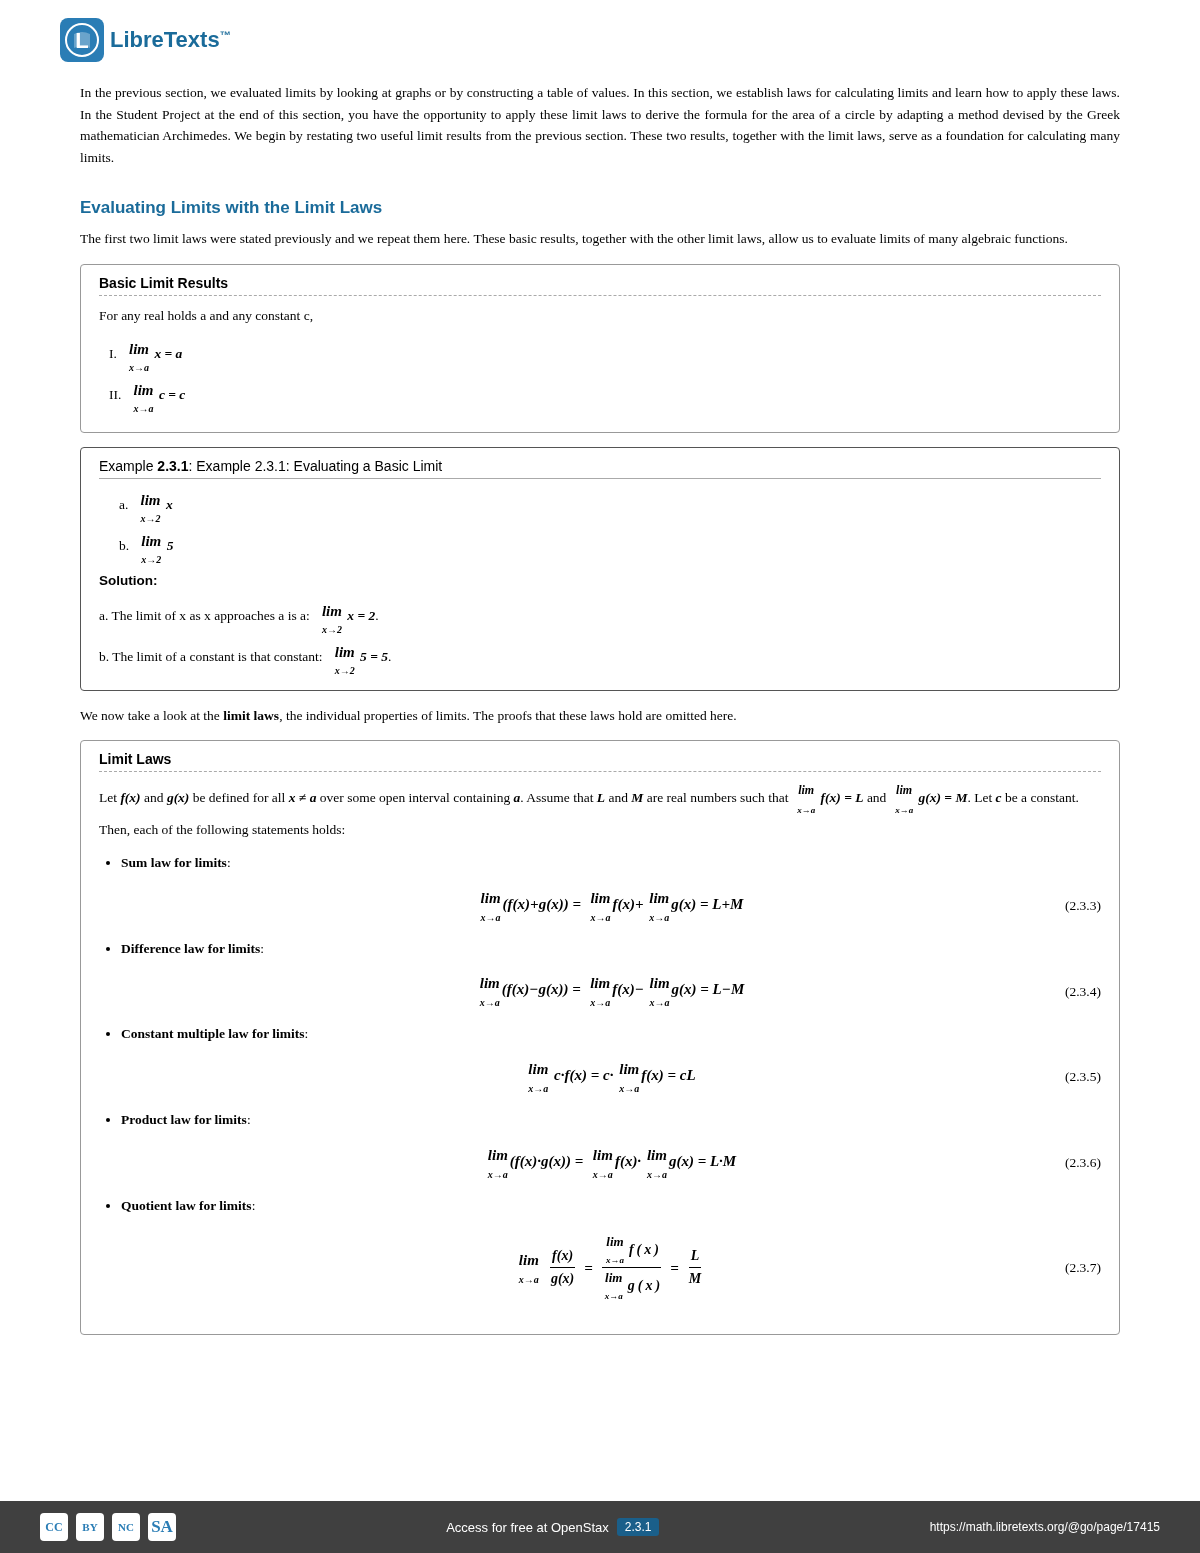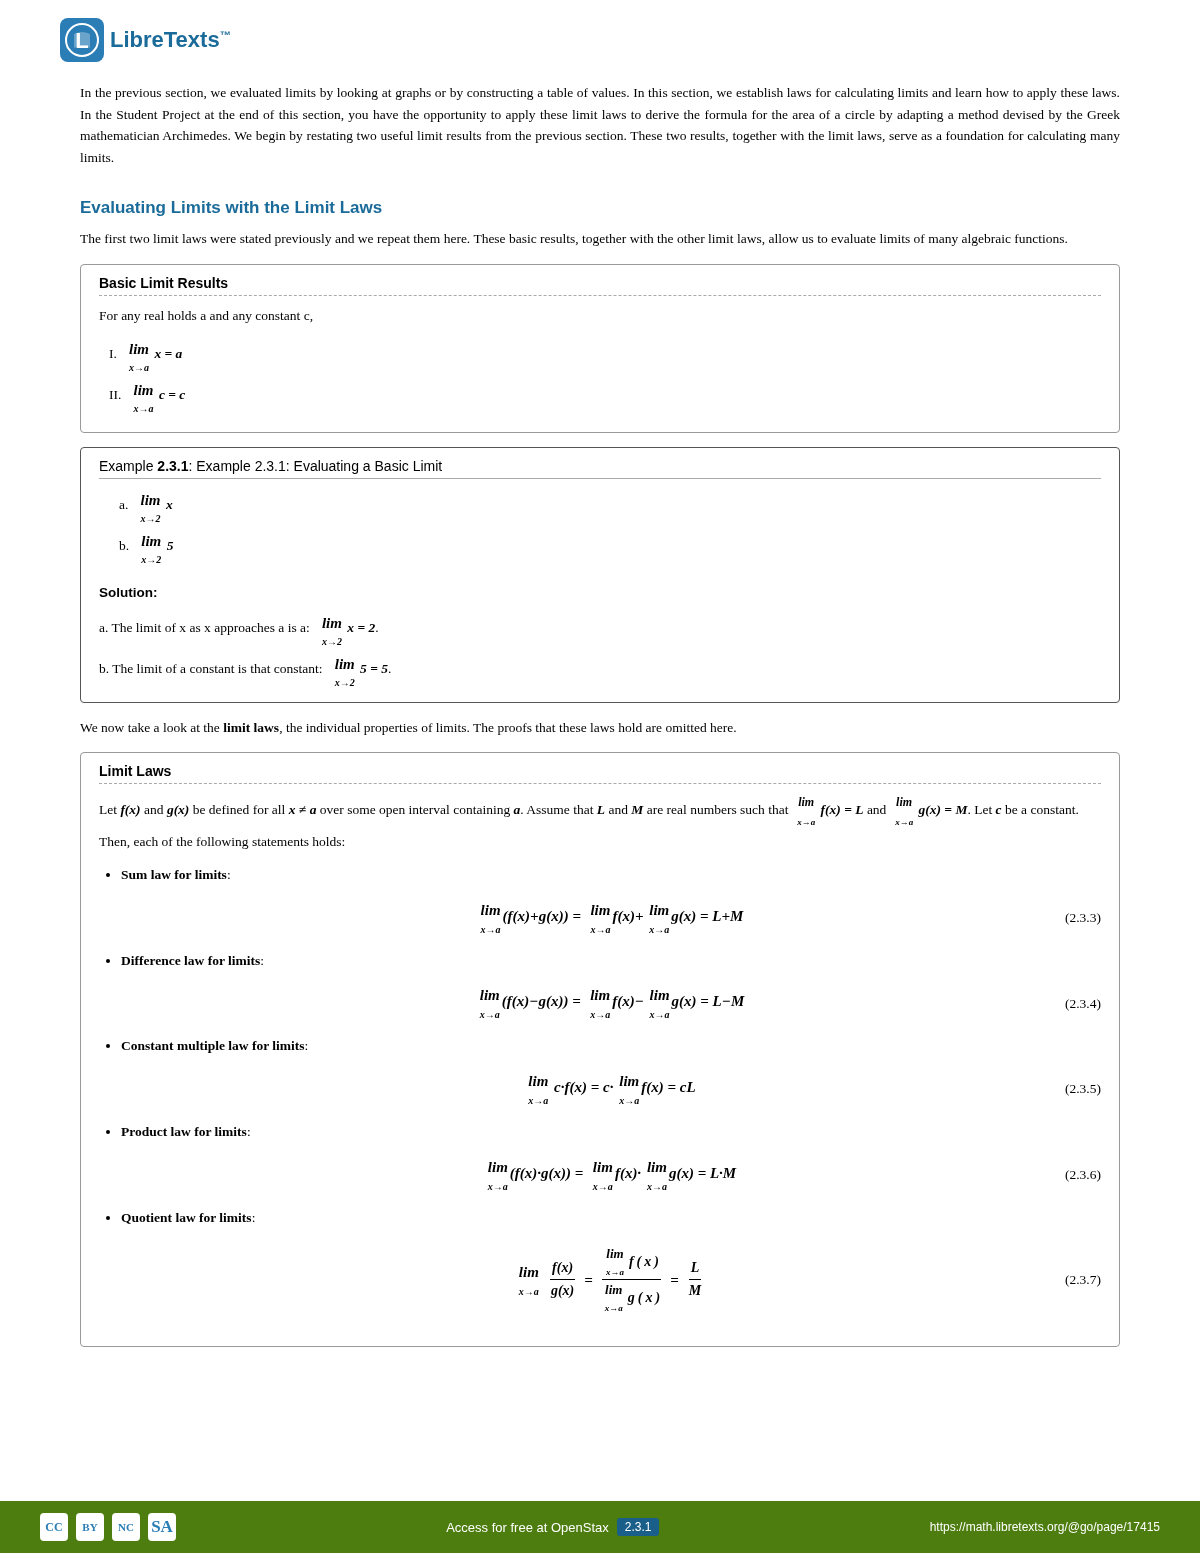--- a/index.html
+++ b/index.html
@@ -152,33 +152,33 @@
       list-style: disc;
       margin-left: 22px;
     }
     .bullet-list li {
       margin: 8px 0;
       line-height: 1.6;
     }
     .solution-label {
       font-weight: bold;
       font-family: Arial, sans-serif;
-      margin-top: 16px;
+      margin-top: 4px;
       margin-bottom: 4px;
     }
     .indent {
       margin-left: 20px;
     }
     .footer {
       position: absolute;
       bottom: 0;
       left: 0;
       right: 0;
       height: 52px;
-      background: #4d7c0f;
+      background: #404040;
       display: flex;
       align-items: center;
       justify-content: space-between;
       padding: 0 40px;
     }
     .footer-icons {
       display: flex;
       gap: 8px;
       align-items: center;
     }

